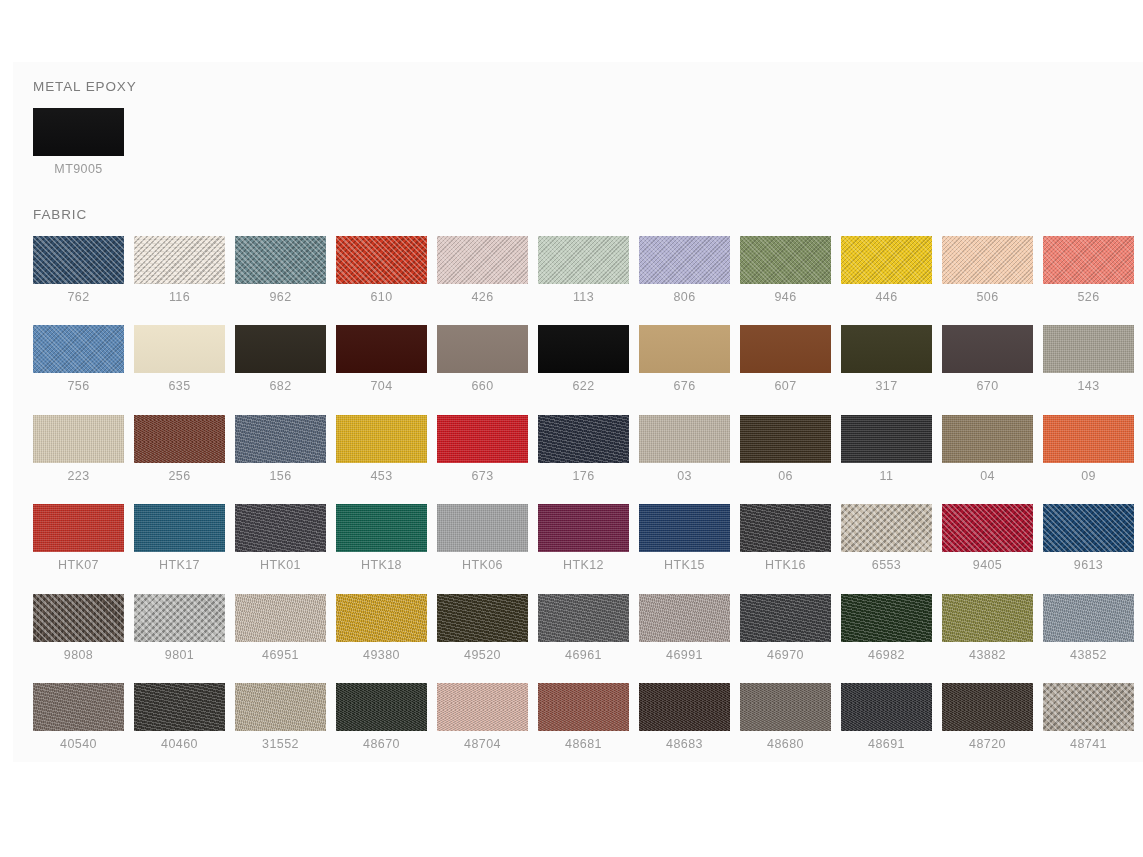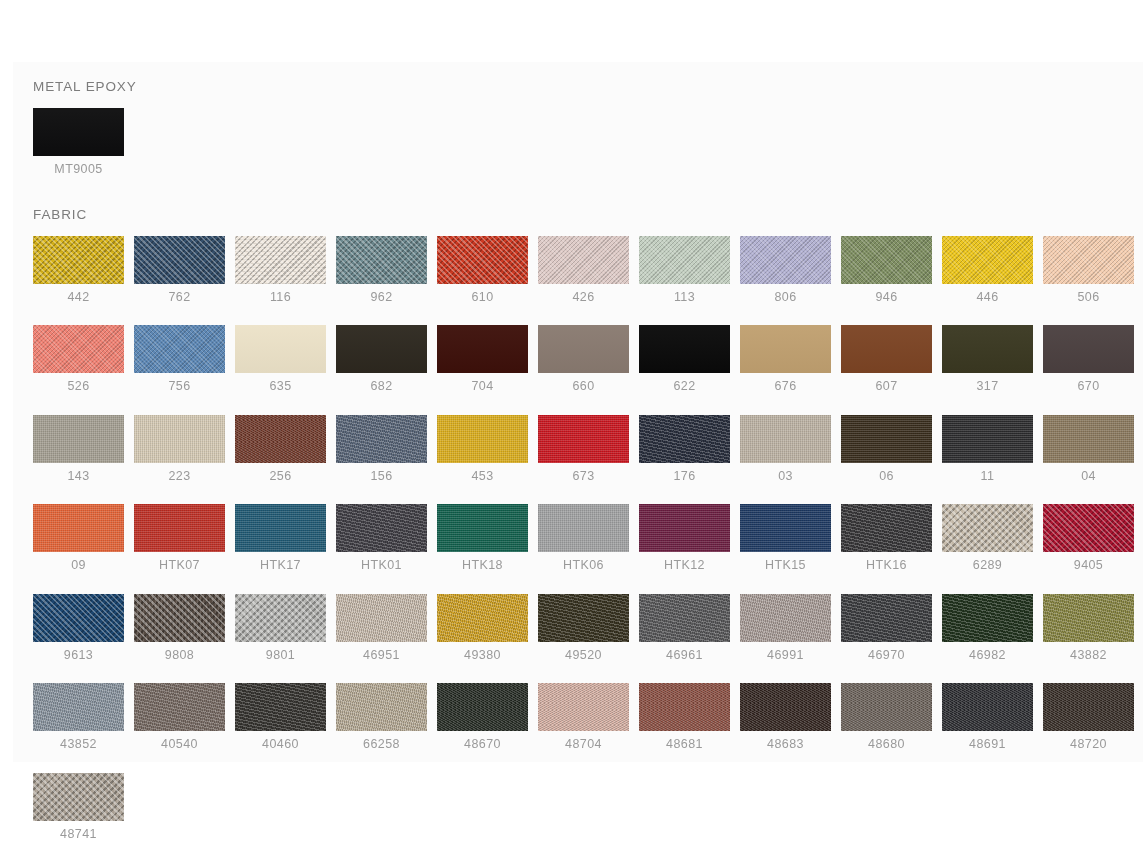--- a/index.html
+++ b/index.html
@@ -140,24 +140,20 @@
             <span class="swatch-chip tex-flat" style="background-color: rgb(13, 13, 14);"></span>
             <span class="swatch-label">MT9005</span>
           </div>
         </div>
     </section>
 
     <section class="section" id="fabric-section">
       <h2 class="section-title">FABRIC</h2>
       <div class="swatch-grid" id="fabric-grid">
           <div class="swatch-cell">
-            <span class="swatch-chip tex-knit" style="background-color: rgb(216, 180, 27);"></span>
-            <span class="swatch-label">442</span>
-          </div>
-          <div class="swatch-cell">
             <span class="swatch-chip tex-knit" style="background-color: rgb(53, 80, 108);"></span>
             <span class="swatch-label">762</span>
           </div>
           <div class="swatch-cell">
             <span class="swatch-chip tex-knit" style="background-color: rgb(239, 231, 221);"></span>
             <span class="swatch-label">116</span>
           </div>
           <div class="swatch-cell">
             <span class="swatch-chip tex-knit" style="background-color: rgb(110, 138, 144);"></span>
             <span class="swatch-label">962</span>
@@ -309,21 +305,21 @@
           <div class="swatch-cell">
             <span class="swatch-chip tex-linen" style="background-color: rgb(31, 58, 99);"></span>
             <span class="swatch-label">HTK15</span>
           </div>
           <div class="swatch-cell">
             <span class="swatch-chip tex-melange" style="background-color: rgb(59, 58, 60);"></span>
             <span class="swatch-label">HTK16</span>
           </div>
           <div class="swatch-cell">
             <span class="swatch-chip tex-boucle" style="background-color: rgb(195, 184, 168);"></span>
-            <span class="swatch-label">6289</span>
+            <span class="swatch-label">6553</span>
           </div>
           <div class="swatch-cell">
             <span class="swatch-chip tex-knit" style="background-color: rgb(173, 21, 49);"></span>
             <span class="swatch-label">9405</span>
           </div>
           <div class="swatch-cell">
             <span class="swatch-chip tex-knit" style="background-color: rgb(29, 72, 114);"></span>
             <span class="swatch-label">9613</span>
           </div>
           <div class="swatch-cell">
@@ -373,21 +369,21 @@
           <div class="swatch-cell">
             <span class="swatch-chip tex-melange" style="background-color: rgb(124, 111, 104);"></span>
             <span class="swatch-label">40540</span>
           </div>
           <div class="swatch-cell">
             <span class="swatch-chip tex-melange" style="background-color: rgb(57, 55, 51);"></span>
             <span class="swatch-label">40460</span>
           </div>
           <div class="swatch-cell">
             <span class="swatch-chip tex-melange" style="background-color: rgb(189, 177, 156);"></span>
-            <span class="swatch-label">66258</span>
+            <span class="swatch-label">31552</span>
           </div>
           <div class="swatch-cell">
             <span class="swatch-chip tex-grain" style="background-color: rgb(36, 42, 34);"></span>
             <span class="swatch-label">48670</span>
           </div>
           <div class="swatch-cell">
             <span class="swatch-chip tex-grain" style="background-color: rgb(217, 179, 166);"></span>
             <span class="swatch-label">48704</span>
           </div>
           <div class="swatch-cell">

